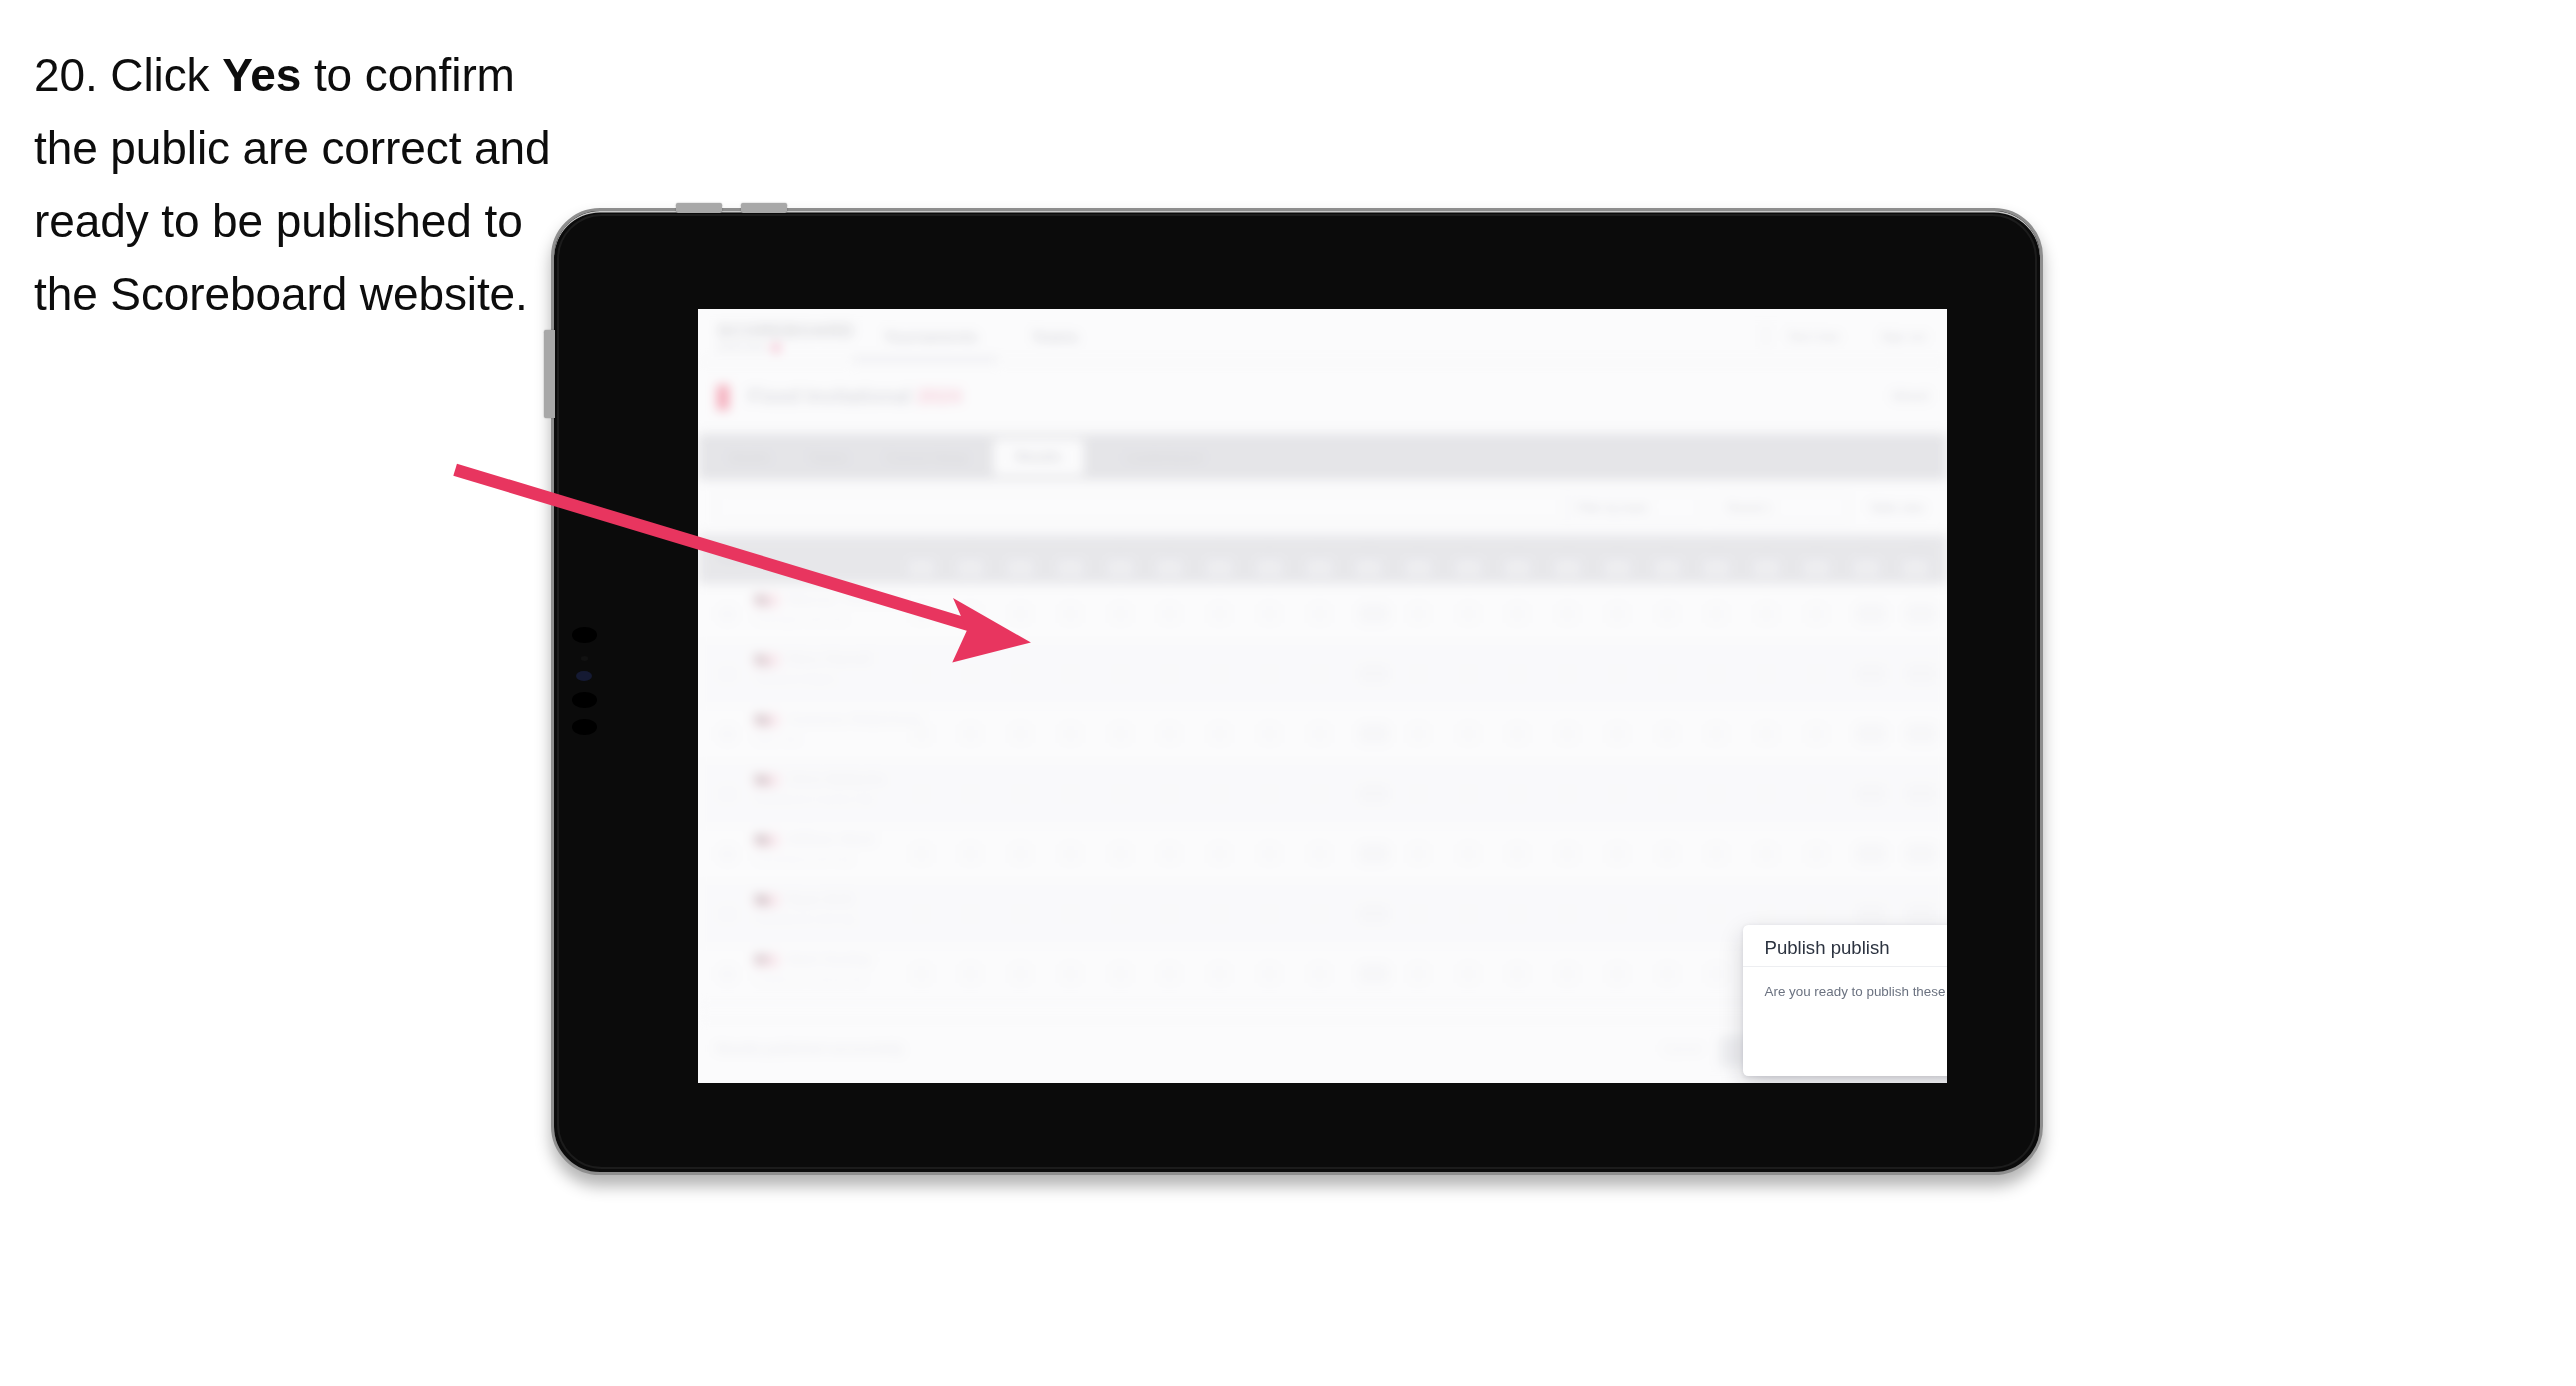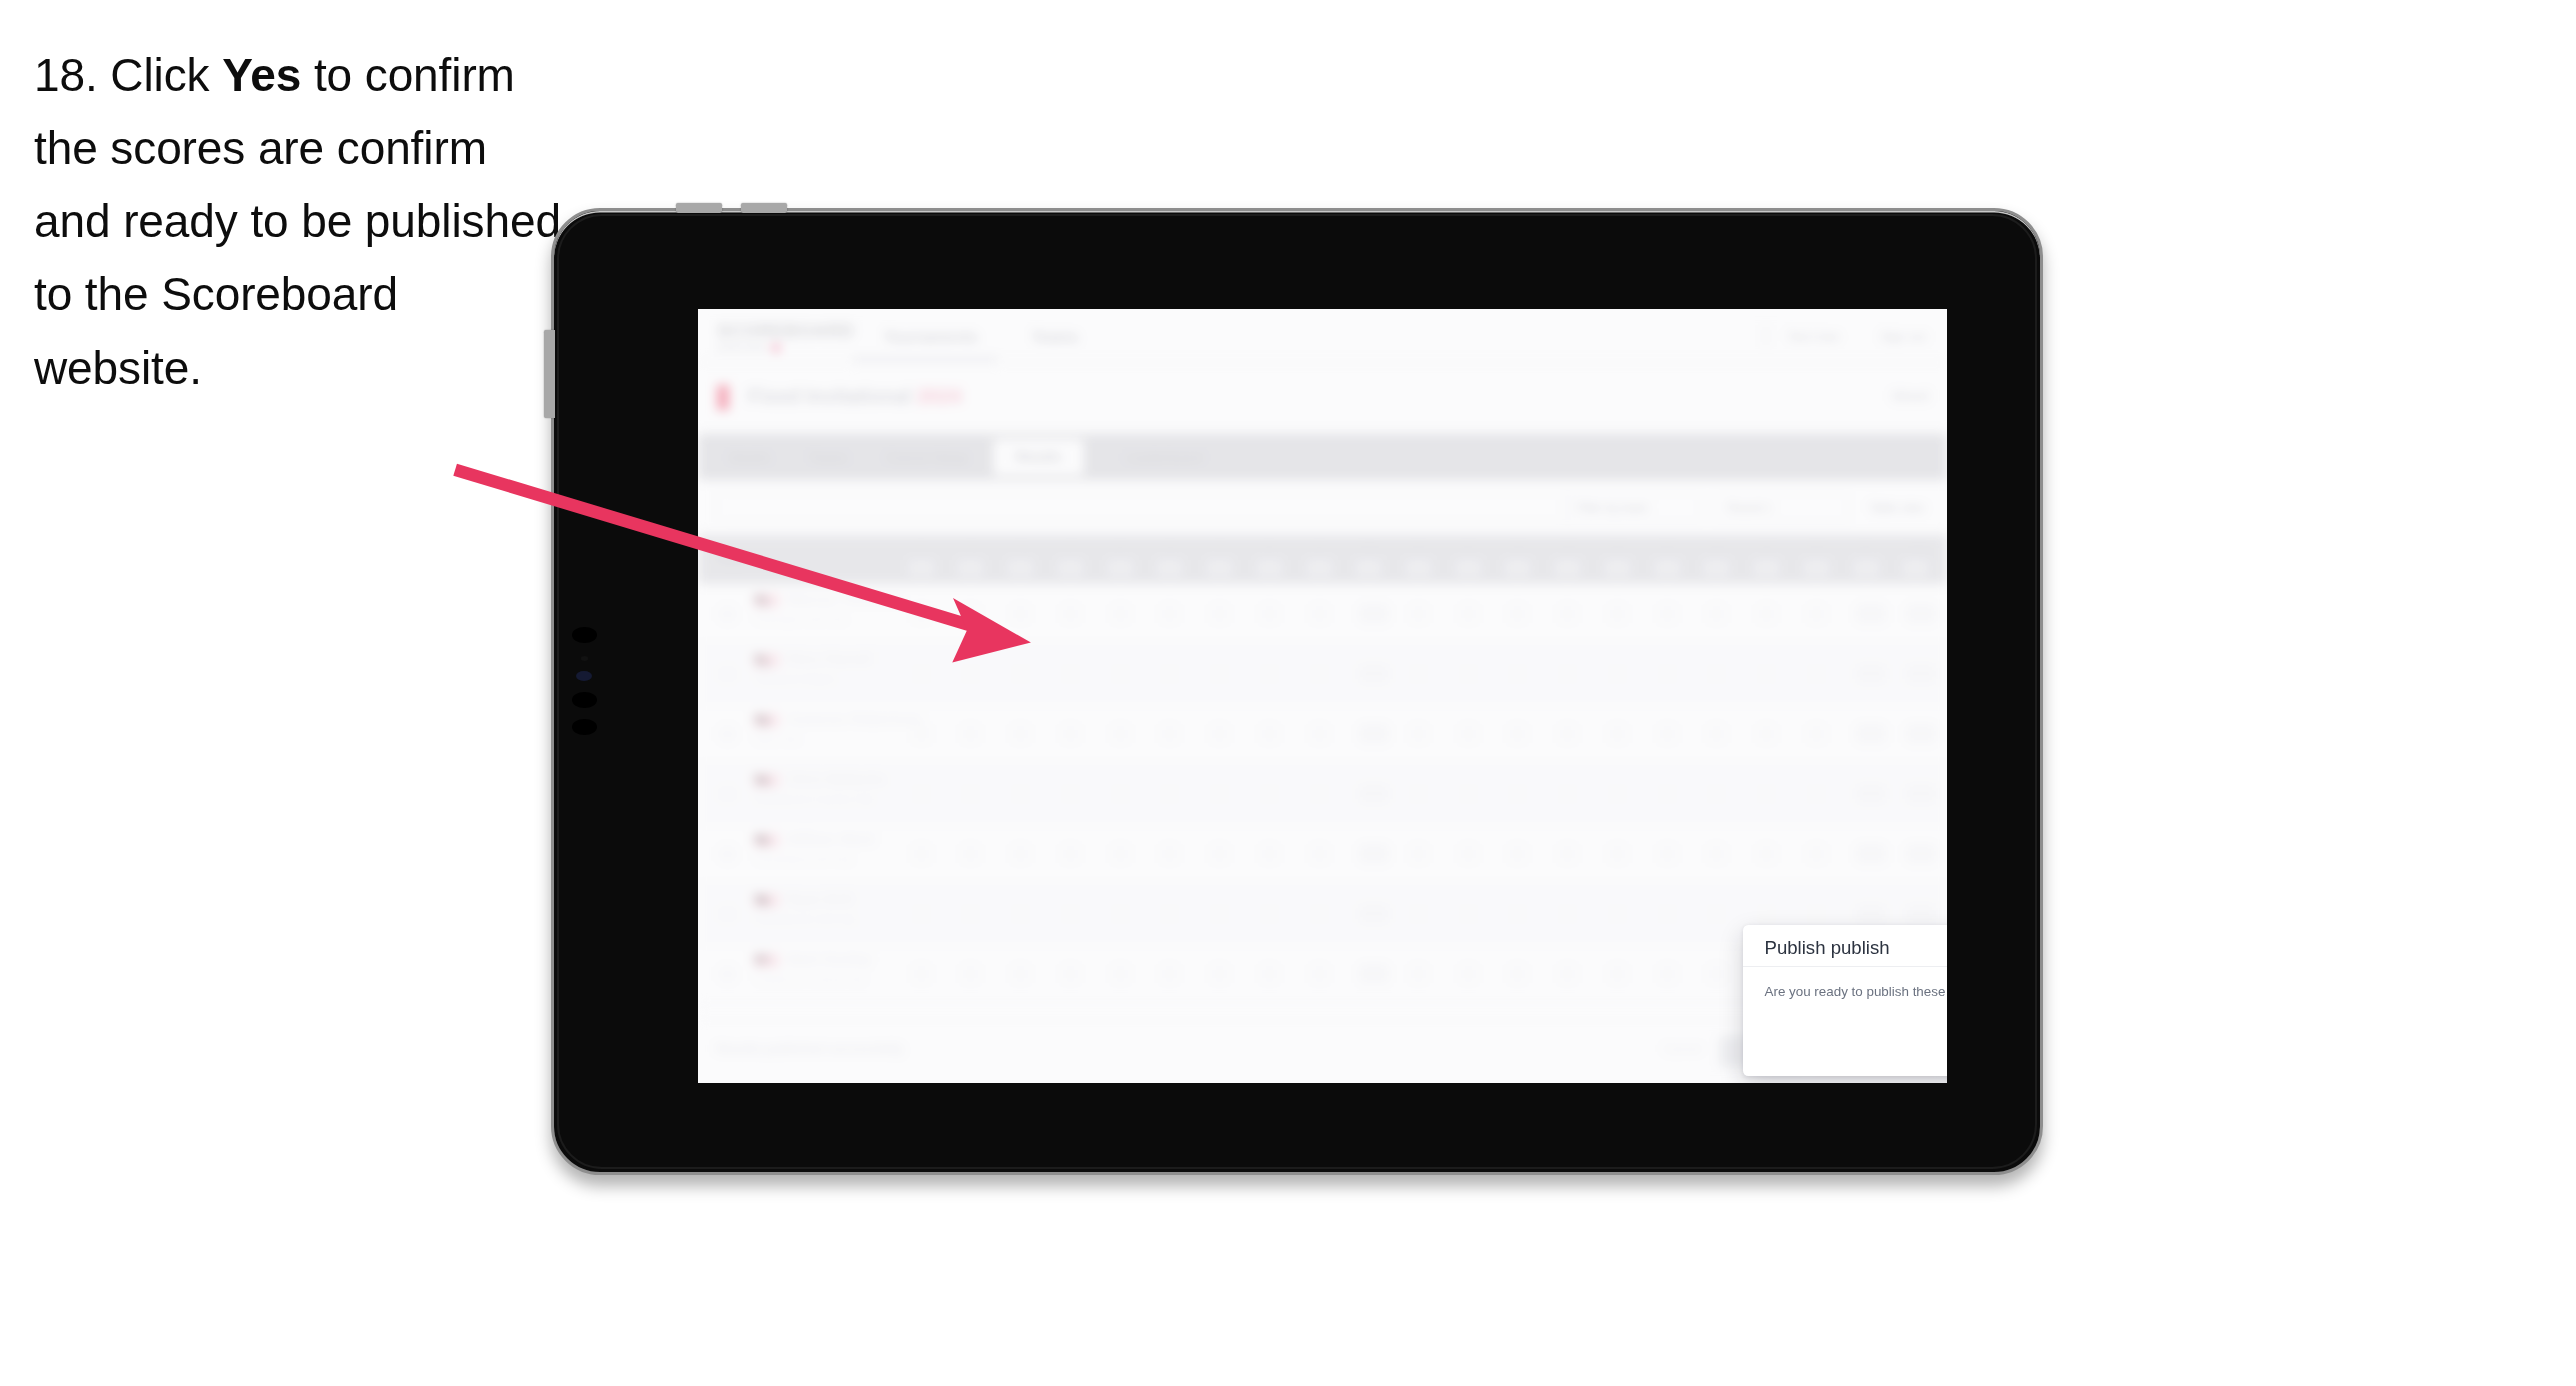--- a/index.html
+++ b/index.html
@@ -254,21 +254,21 @@
     left: 0; top: 0;
     width: 2576px; height: 1386px;
     pointer-events: none;
     z-index: 40;
   }
 </style>
 </head>
 <body>
 
 <div id="instruction">
-  <span>18.</span><span> Click </span><b>Yes</b><span> to confirm the scores are confirm and ready to be published to the Scoreboard website.</span>
+  <span>20.</span><span> Click </span><b>Yes</b><span> to confirm the public are correct and ready to be published to the Scoreboard website.</span>
 </div>
 
 <div id="tablet">
   <div id="tablet-inner-gloss"></div>
   <div class="hw-btn" id="btn-power"></div>
   <div class="hw-btn" id="btn-vol-a"></div>
   <div class="hw-btn" id="btn-vol-side"></div>
   <div class="sensor" id="sensor-1"></div>
   <div class="sensor" id="sensor-2"></div>
   <div class="sensor" id="sensor-3"></div>

